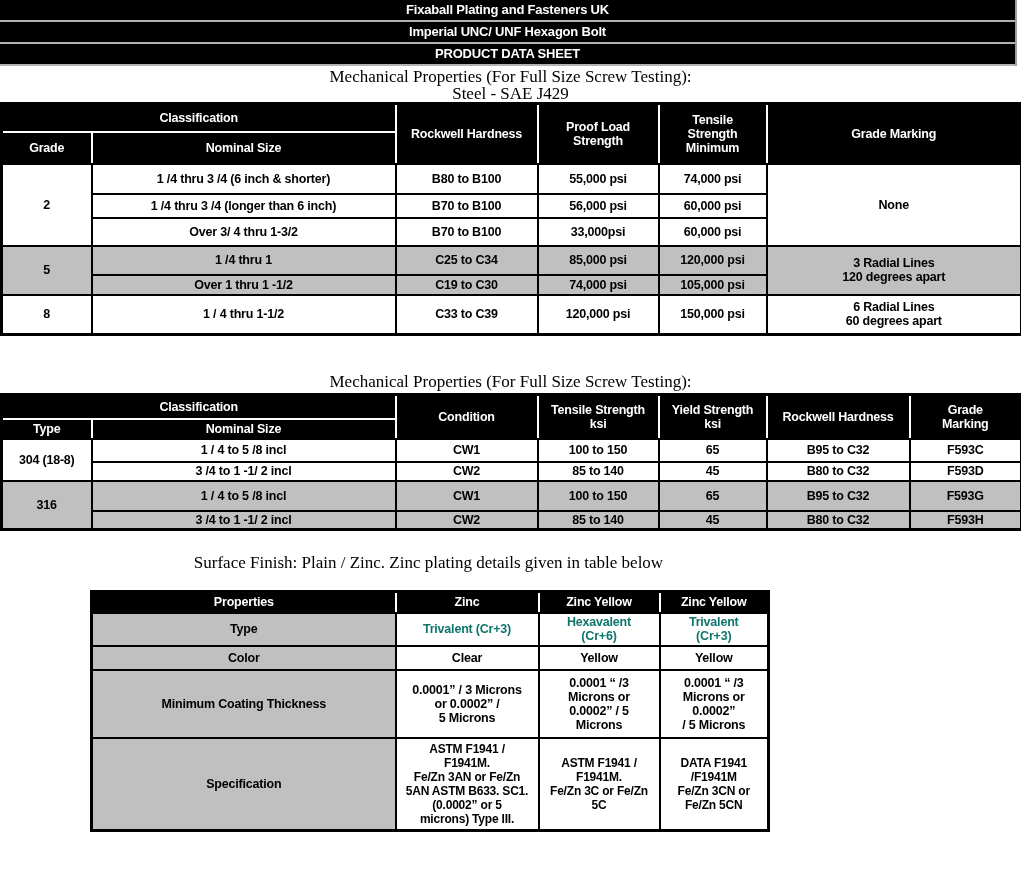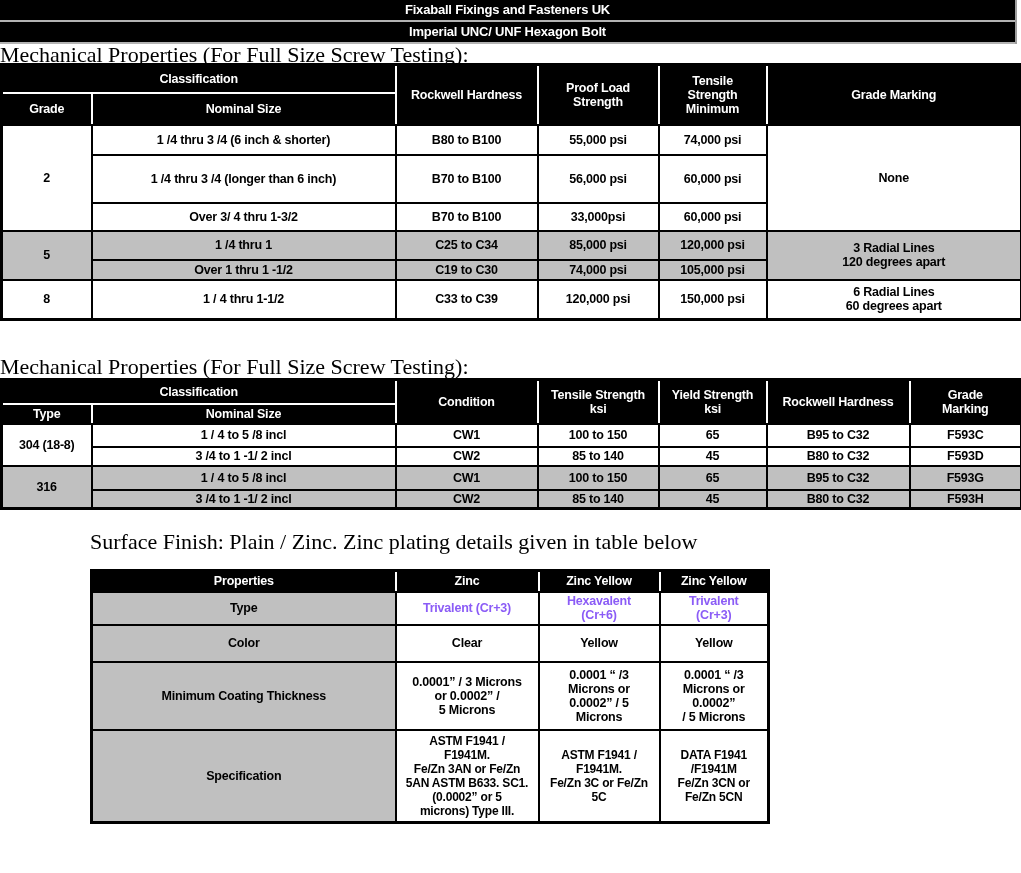--- a/index.html
+++ b/index.html
@@ -10,21 +10,21 @@
   }
   
   .topbars { width:1015px; border-right:2px solid #9e9e9e; }
   .topbar {
     background:#000; color:#fff; text-align:center;
     font-size:13px; font-weight:bold; letter-spacing:-0.2px;
     height:20px; line-height:20px;
     border-bottom:2px solid #b3b3b3;
   }
   
-  .title-block { text-align:left; font-family:"Liberation Serif", serif; font-size:22px; line-height:17px; }
+  .title-block { text-align:center; font-family:"Liberation Serif", serif; font-size:17px; line-height:17px; }
   .title-line { white-space:pre-line; }
   .t1 { margin-top:2px; }
   .t2 { margin-top:37px; margin-bottom:3px; }
   .t3 { margin-top:23px; margin-bottom:19px; width:677px; margin-left:90px; }
   
   table {
     border-collapse:collapse; table-layout:fixed;
     border:3px solid #000;
     font-size:12.5px; font-weight:bold; letter-spacing:-0.2px;
   }
@@ -34,33 +34,35 @@
     background:#000; color:#fff; text-align:center; vertical-align:middle;
     border:2px solid #fff; border-bottom-color:#000;
     padding:1px 2px; font-size:12.5px; white-space:pre-line;
   }
   th.cls { border-bottom-color:#fff; }
   td {
     border:2px solid #000; text-align:center; vertical-align:middle;
     padding:1px 3px; white-space:pre-line;
   }
   td.gray { background:#c0c0c0;margin-left:16px; }
-  td.red  { color:#8b5cf6; }
+  td.red  { color:#0f766e; }
   td.sz9  { font-size:12px; }
 </style>
 </head>
 <body>
 
 <div class="topbars">
-  <div class="topbar">Fixaball Fixings and Fasteners UK</div>
+  <div class="topbar">Fixaball Plating and Fasteners UK</div>
   <div class="topbar">Imperial UNC/ UNF Hexagon Bolt</div>
+  <div class="topbar">PRODUCT DATA SHEET</div>
 </div>
 
 <div class="title-block t1">
   <div class="title-line">Mechanical Properties (For Full Size Screw Testing):</div>
+  <div class="title-line">Steel - SAE J429</div>
 </div>
 
 <table class="tbl-full">
   <colgroup>
     <col style="width:90px">
       <col style="width:304px">
       <col style="width:142px">
     <col style="width:121px">
       <col style="width:108px">
       <col style="width:255px">
@@ -83,21 +85,21 @@
   </thead>
   <tbody>
     <tr style="height:30px">
       <td rowspan="3">2</td>
       <td>1 /4 thru 3 /4 (6 inch &amp; shorter)</td>
       <td>B80 to B100</td>
       <td>55,000 psi</td>
       <td>74,000 psi</td>
       <td rowspan="3">None</td>
     </tr>
-    <tr style="height:48px">
+    <tr style="height:24px">
       <td>1 /4 thru 3 /4 (longer than 6 inch)</td>
       <td>B70 to B100</td>
       <td>56,000 psi</td>
       <td>60,000 psi</td>
     </tr>
     <tr style="height:28px">
       <td>Over 3/ 4 thru 1-3/2</td>
       <td>B70 to B100</td>
       <td>33,000psi</td>
       <td>60,000 psi</td>
@@ -171,21 +173,21 @@
       <td>F593C</td>
     </tr>
     <tr style="height:19px">
       <td>3 /4 to 1 -1/ 2 incl</td>
       <td>CW2</td>
       <td>85 to 140</td>
       <td>45</td>
       <td>B80 to C32</td>
       <td>F593D</td>
     </tr>
-    <tr style="height:24px">
+    <tr style="height:30px">
       <td rowspan="2" class="gray">316</td>
       <td class="gray">1 / 4 to 5 /8  incl</td>
       <td class="gray">CW1</td>
       <td class="gray">100 to 150</td>
       <td class="gray">65</td>
       <td class="gray">B95 to C32</td>
       <td class="gray">F593G</td>
     </tr>
     <tr style="height:19px">
       <td class="gray">3 /4 to 1 -1/ 2 incl</td>
@@ -219,21 +221,21 @@
   </thead>
   <tbody>
     <tr style="height:33px">
       <td class="gray">Type</td>
       <td class="red">Trivalent  (Cr+3)</td>
       <td class="red">Hexavalent
 (Cr+6)</td>
       <td class="red">Trivalent
 (Cr+3)</td>
     </tr>
-    <tr style="height:37px">
+    <tr style="height:24px">
       <td class="gray">Color</td>
       <td>Clear</td>
       <td>Yellow</td>
       <td>Yellow</td>
     </tr>
     <tr style="height:68px">
       <td class="gray">Minimum Coating Thickness</td>
       <td>0.0001” / 3 Microns
 or 0.0002” /
 5 Microns</td>

